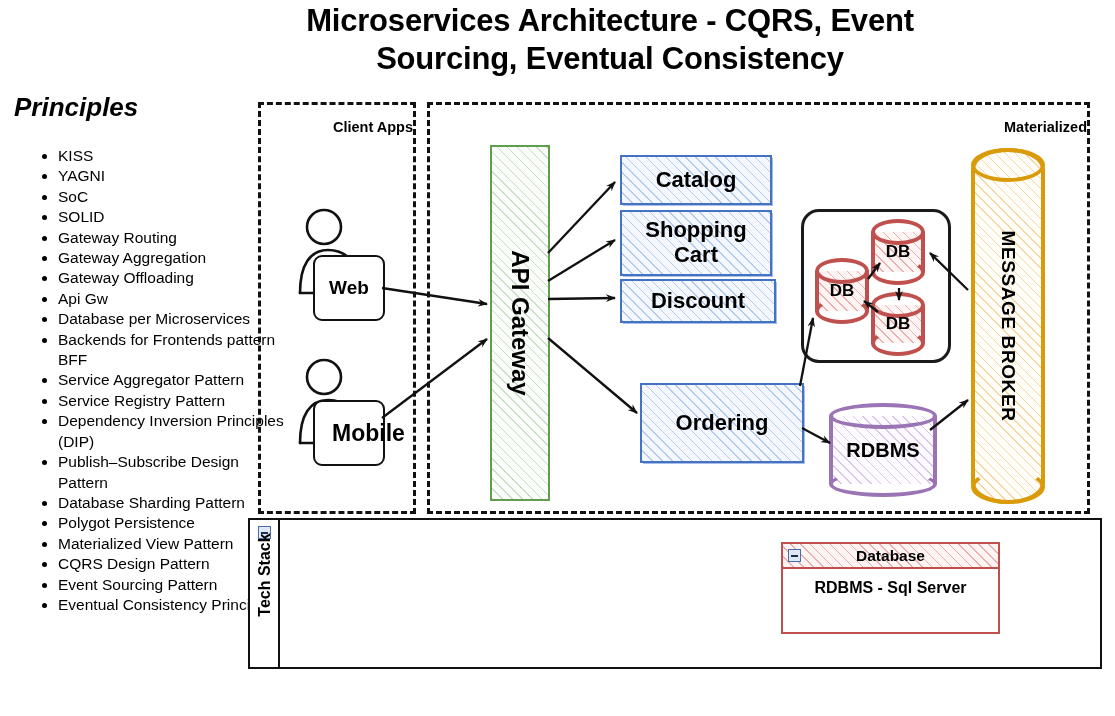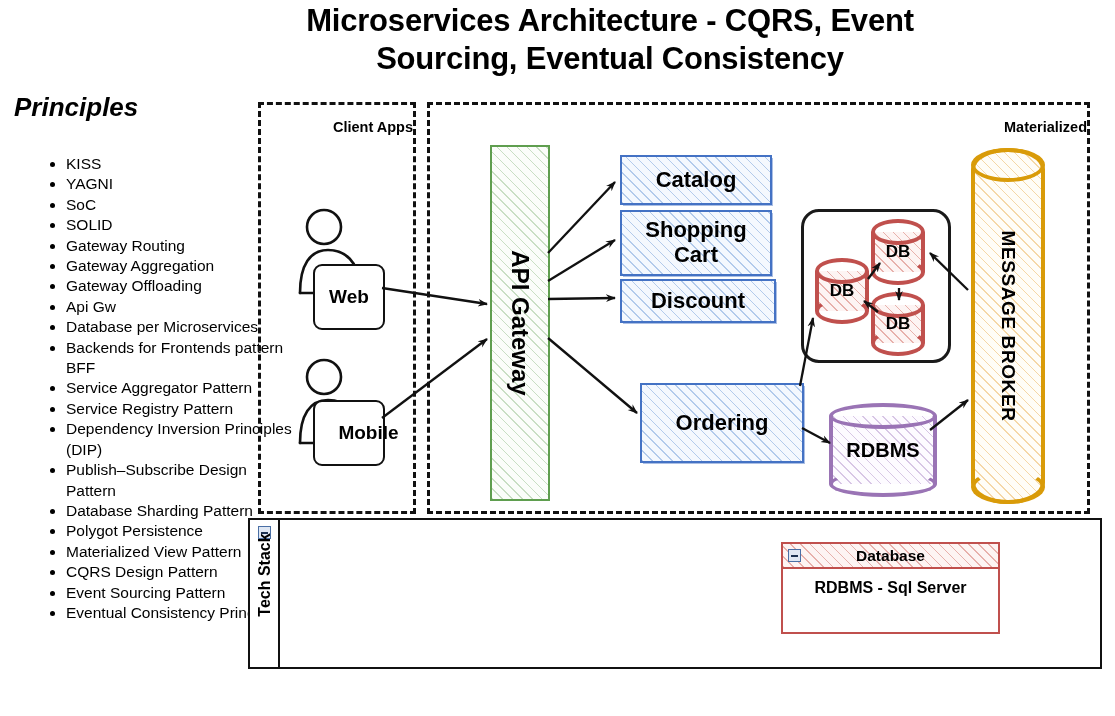--- a/index.html
+++ b/index.html
@@ -15,21 +15,21 @@
     font-size:31px;font-weight:bold;line-height:1.22;
     text-align:center;letter-spacing:-0.2px;
   }
 
   
   #principles-heading{
     left:14px;top:92px;font-size:26px;font-weight:bold;font-style:italic;
   }
   #principles-list{
     left:30px;top:146px;width:232px;
-    margin:8px;padding:0 0 0 28px;
+    margin:0;padding:0 0 0 28px;
     font-size:15.5px;line-height:20.4px;list-style:disc;
   }
   #principles-list li{margin:0;padding:0;}
 
   
   .dashed-box{
     border:3px dashed #111;background:transparent;
   }
   .zone-label{
     position:absolute;left:0;right:0;text-align:right;
@@ -203,33 +203,33 @@
   <div class="zone-label" style="top:14px;">Client Apps</div>
 </div>
 
 <div class="abs" style="left:288px;top:205px;width:100px;height:110px;">
   <svg width="100" height="110" viewBox="0 0 100 110">
     <circle cx="36" cy="22" r="17" fill="#fff" stroke="#111" stroke-width="2.6"></circle>
     <path d="M12 88 C12 60 22 45 40 45 C58 45 70 58 70 76" fill="#fff" stroke="#111" stroke-width="2.6" stroke-linecap="round"></path>
     <path d="M12 88 L34 88" stroke="#111" stroke-width="2.6" stroke-linecap="round"></path>
   </svg>
 </div>
-<div class="abs" style="left:313px;top:264px;width:68px;height:62px;border:2.6px solid #111;border-radius:9px;background:#fff;display:flex;align-items:center;justify-content:center;">
+<div class="abs" style="left:313px;top:255px;width:68px;height:62px;border:2.6px solid #111;border-radius:9px;background:#fff;display:flex;align-items:center;justify-content:center;">
   <span style="font-size:19px;font-weight:bold;">Web</span>
 </div>
 
 <div class="abs" style="left:288px;top:355px;width:100px;height:110px;">
   <svg width="100" height="110" viewBox="0 0 100 110">
     <circle cx="36" cy="22" r="17" fill="#fff" stroke="#111" stroke-width="2.6"></circle>
     <path d="M12 88 C12 60 22 45 40 45 C58 45 70 58 70 76" fill="#fff" stroke="#111" stroke-width="2.6" stroke-linecap="round"></path>
     <path d="M12 88 L34 88" stroke="#111" stroke-width="2.6" stroke-linecap="round"></path>
   </svg>
 </div>
 <div class="abs" style="left:313px;top:400px;width:68px;height:62px;border:2.6px solid #111;border-radius:9px;background:#fff;display:flex;align-items:center;justify-content:center;">
-  <span style="font-size:19px;font-weight:bold;margin-left:39px;">Mobile</span>
+  <span style="font-size:23px;font-weight:bold;margin-left:39px;">Mobile</span>
 </div>
 
 <div class="abs dashed-box" id="microservices-zone" style="left:427px;top:102px;width:657px;height:406px;">
   <div class="zone-label" style="top:14px;">Materialized</div>
 </div>
 
 <div class="abs hatch-green" id="api-gateway" style="left:490px;top:145px;width:56px;height:352px;">
   <span id="api-gateway-label">API Gateway</span>
 </div>
 

